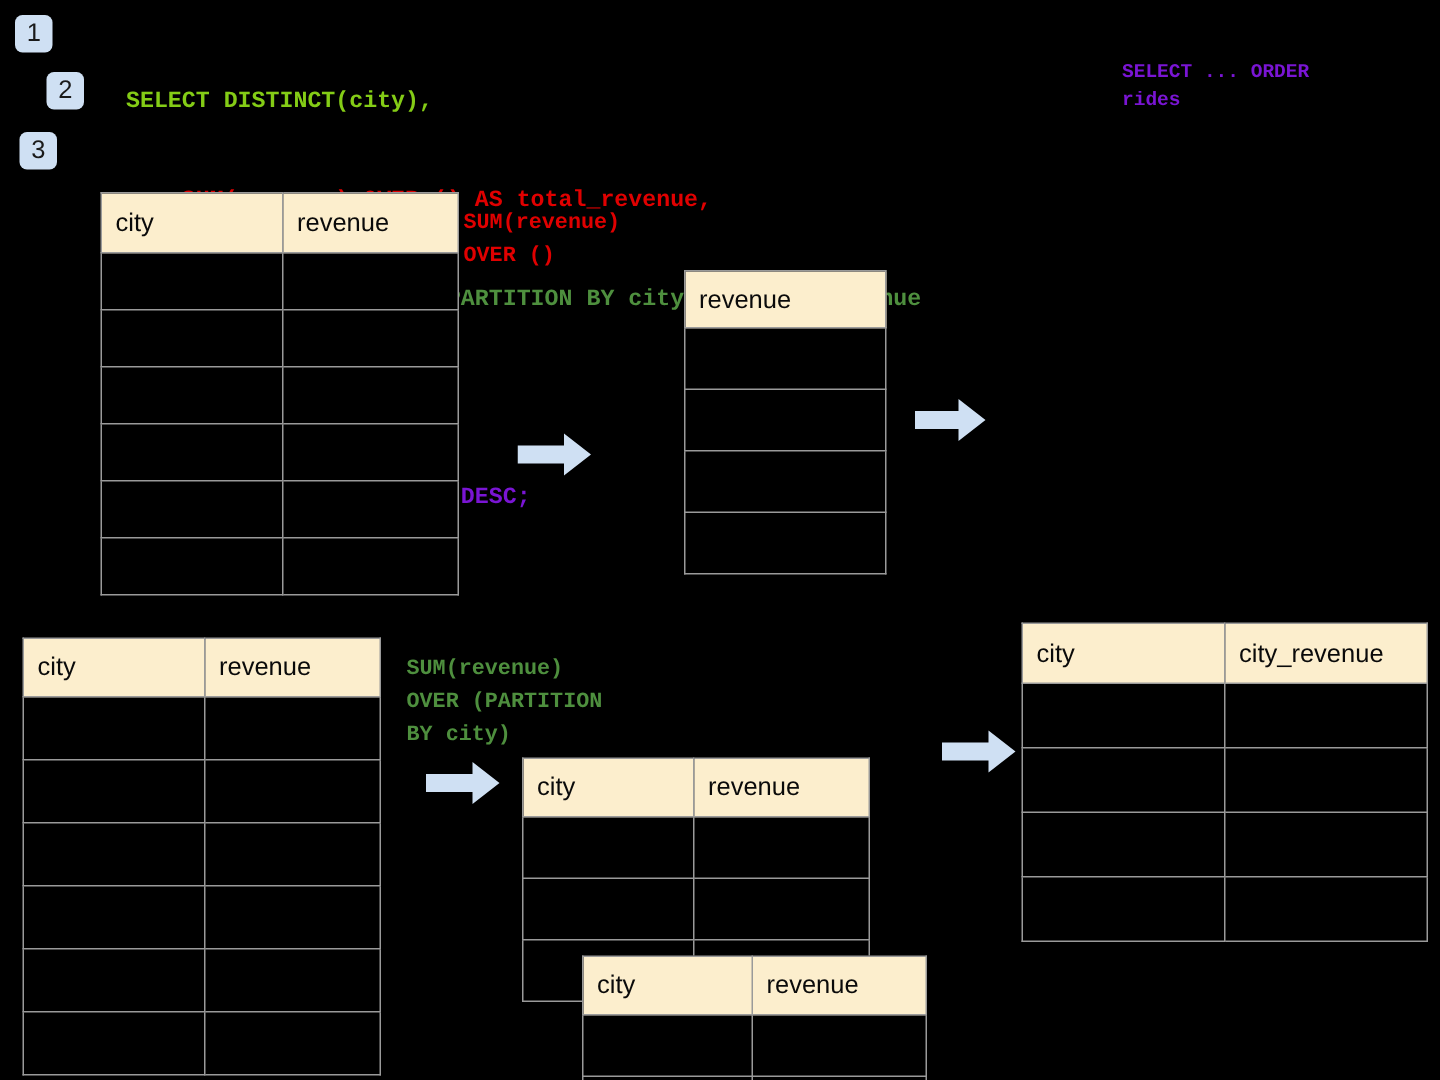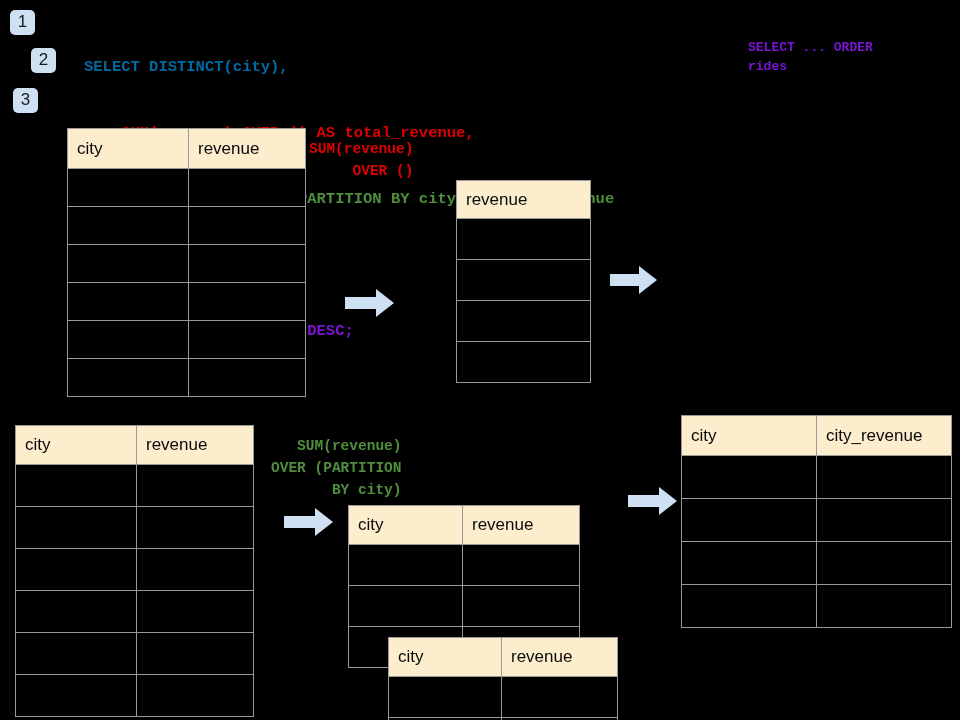--- a/index.html
+++ b/index.html
@@ -43,21 +43,20 @@
   }
   .sql-line { white-space: pre; display: block; }
 
   .annot {
     position: absolute;
     font-family: "Liberation Mono", monospace;
     font-size: 14.5px;
     line-height: 22px;
     font-weight: bold;
     white-space: pre;
-    text-align: right;
   }
 
   .side-note {
     position: absolute;
     font-family: "Liberation Mono", monospace;
     font-size: 13px;
     line-height: 19px;
     font-weight: bold;
     white-space: pre-wrap;
     width: 160px;
@@ -94,21 +93,21 @@
 </head>
 <body>
 
 <div id="canvas">
 
   <div class="badge" style="left:10px; top:10px;">1</div>
   <div class="badge" style="left:31px; top:48px;">2</div>
   <div class="badge" style="left:13px; top:88px;">3</div>
 
   <div class="sql-block" style="left:84px; top:12px;">
-    <span class="sql-line" style="color:#0369a1">SELECT DISTINCT(city),</span>
+    <span class="sql-line" style="color:#84cc16">SELECT DISTINCT(city),</span>
     <span class="sql-line" style="color:#e00000">    SUM(revenue) OVER () AS total_revenue,</span>
     <span class="sql-line" style="color:#4e8f3e">    SUM(revenue) OVER (PARTITION BY city) as city_revenue</span>
     <span class="sql-line" style="color:#7a15d4">  FROM rides</span>
     <span class="sql-line" style="color:#7a15d4">  ORDER by city_revenue DESC;</span>
   </div>
 
   <div class="side-note" style="left:748px; top:38px; color:#7a15d4;">SELECT ... ORDER rides</div>
 
   <div class="annot" style="left:309px; top:138px; color:#e00000;">SUM(revenue)
 OVER ()</div>

